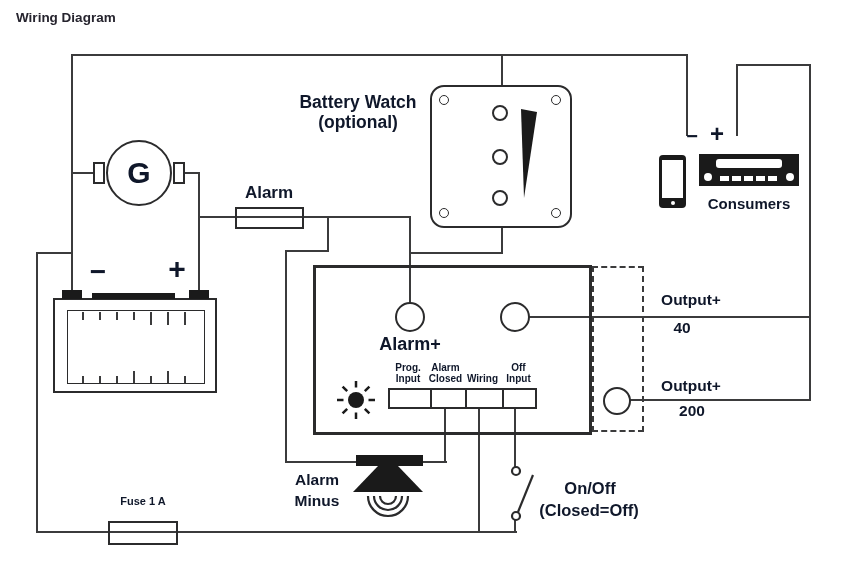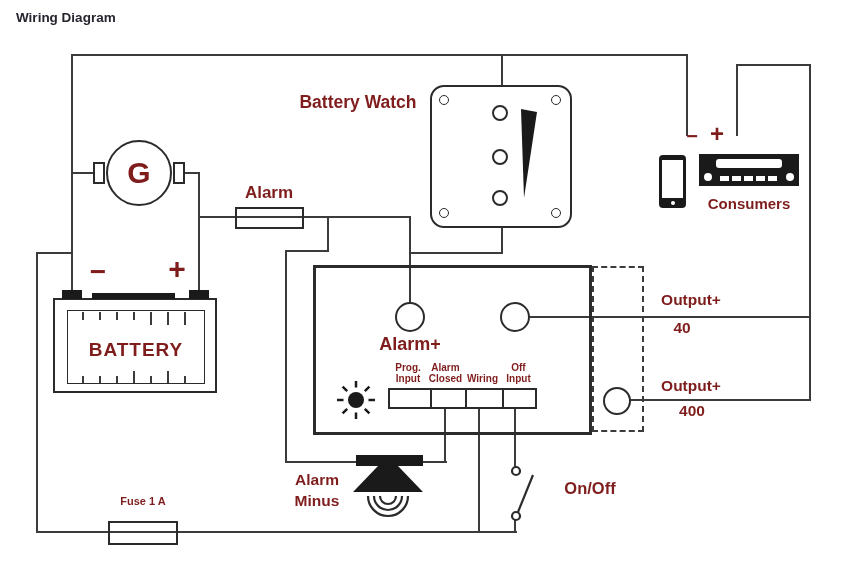--- a/index.html
+++ b/index.html
@@ -1,19 +1,19 @@
 <!DOCTYPE html>
 <html><head>
 <meta charset="utf-8">
 <style>
   html,body{margin:0;padding:0;background:#ffffff;}
   .canvas{position:relative;width:844px;height:562px;background:#ffffff;overflow:hidden;
           font-family:"Liberation Sans", sans-serif;}
   .w{position:absolute;background:#3b3b3c;}
-  .t{position:absolute;font-weight:bold;color:#7f1d1d;text-align:center;line-height:1;white-space:nowrap;}
+  .t{position:absolute;font-weight:bold;color:#0f172a;text-align:center;line-height:1;white-space:nowrap;}
   .box{position:absolute;box-sizing:border-box;}
   .circ{position:absolute;box-sizing:border-box;border:2.2px solid #2b2b2c;border-radius:50%;background:#fff;}
   .tick{position:absolute;width:2px;background:#3b3b3c;}
   .cell{box-sizing:border-box;height:100%;}
   .cell+.cell{border-left:2px solid #2b2b2c;}
   svg{position:absolute;overflow:visible;}
 </style>
 </head>
 <body>
 
@@ -56,20 +56,21 @@
 
   <div class="box" style="left:93px;top:162px;width:12px;height:22px;border:2px solid #2b2b2c;background:#fff;"></div>
   <div class="box" style="left:173px;top:162px;width:12px;height:22px;border:2px solid #2b2b2c;background:#fff;"></div>
   <div class="circ" style="left:106px;top:140px;width:66px;height:66px;border-width:2.5px;"></div>
   <div class="t" style="left:106px;top:158px;width:66px;font-size:30px;">G</div>
 
   <div class="t" style="left:233px;top:184px;width:72px;font-size:17px;">Alarm</div>
   <div class="box" style="left:235px;top:207px;width:69px;height:22px;border:2px solid #2b2b2c;"></div>
 
   <div class="t" style="left:283px;top:94px;width:150px;font-size:17.5px;">Battery Watch</div>
+  <div class="t" style="left:283px;top:114px;width:150px;font-size:17.5px;">(optional)</div>
   <div class="box" style="left:430px;top:85px;width:142px;height:143px;border:2.5px solid #2b2b2c;border-radius:14px;background:#fff;"></div>
   <div class="circ" style="left:439px;top:95px;width:10px;height:10px;border-width:1.8px;"></div>
   <div class="circ" style="left:551px;top:95px;width:10px;height:10px;border-width:1.8px;"></div>
   <div class="circ" style="left:439px;top:208px;width:10px;height:10px;border-width:1.8px;"></div>
   <div class="circ" style="left:551px;top:208px;width:10px;height:10px;border-width:1.8px;"></div>
   <div class="circ" style="left:492px;top:105px;width:16px;height:16px;"></div>
   <div class="circ" style="left:492px;top:149px;width:16px;height:16px;"></div>
   <div class="circ" style="left:492px;top:190px;width:16px;height:16px;"></div>
   <svg style="left:430px;top:85px;" width="142" height="143">
     <polygon points="91,24 107,27 94,113" fill="#1a1a1a"></polygon>
@@ -90,21 +91,20 @@
   <div class="tick" style="left:150px;top:312px;height:13px;"></div>
   <div class="tick" style="left:167px;top:312px;height:13px;"></div>
   <div class="tick" style="left:184px;top:312px;height:13px;"></div>
   <div class="tick" style="left:82px;top:376px;height:7px;"></div>
   <div class="tick" style="left:99px;top:376px;height:7px;"></div>
   <div class="tick" style="left:116px;top:376px;height:7px;"></div>
   <div class="tick" style="left:133px;top:371px;height:12px;"></div>
   <div class="tick" style="left:150px;top:376px;height:7px;"></div>
   <div class="tick" style="left:167px;top:371px;height:12px;"></div>
   <div class="tick" style="left:184px;top:376px;height:7px;"></div>
-  <div class="t" style="left:67px;top:340px;width:138px;font-size:19px;letter-spacing:1px;">BATTERY</div>
 
   <div class="circ" style="left:395px;top:302px;width:30px;height:30px;"></div>
   <div class="circ" style="left:500px;top:302px;width:30px;height:30px;"></div>
   <div class="circ" style="left:603px;top:387px;width:28px;height:28px;"></div>
   <div class="t" style="left:367px;top:335px;width:86px;font-size:18px;">Alarm+</div>
 
   <svg style="left:336px;top:380px;" width="40" height="40">
     <circle cx="20" cy="20" r="8" fill="#1a1a1a"></circle>
     <g stroke="#1a1a1a" stroke-width="2.5">
       <line x1="32.5" y1="20" x2="39" y2="20"></line>
@@ -129,21 +129,21 @@
   <div class="box" style="left:388px;top:388px;width:149px;height:21px;border:2px solid #2b2b2c;background:#fff;display:flex;">
     <div class="cell" style="width:40px;"></div>
     <div class="cell" style="width:35px;"></div>
     <div class="cell" style="width:37px;"></div>
     <div class="cell" style="flex:1;"></div>
   </div>
 
   <div class="t" style="left:654px;top:292px;width:74px;font-size:15.5px;">Output+</div>
   <div class="t" style="left:658px;top:320px;width:48px;font-size:15.5px;">40</div>
   <div class="t" style="left:654px;top:378px;width:74px;font-size:15.5px;">Output+</div>
-  <div class="t" style="left:668px;top:403px;width:48px;font-size:15.5px;">400</div>
+  <div class="t" style="left:668px;top:403px;width:48px;font-size:15.5px;">200</div>
 
   <div class="t" style="left:683px;top:126px;width:18px;font-size:20px;">−</div>
   <div class="t" style="left:705px;top:122px;width:24px;font-size:24px;">+</div>
   <div class="box" style="left:659px;top:155px;width:27px;height:53px;background:#1a1a1a;border-radius:4px;">
     <div style="position:absolute;left:3px;top:5px;width:21px;height:38px;background:#fff;"></div>
     <div style="position:absolute;left:11.5px;top:46px;width:4px;height:4px;background:#fff;border-radius:50%;"></div>
   </div>
   <div class="box" style="left:699px;top:154px;width:100px;height:32px;background:#1a1a1a;">
     <div style="position:absolute;left:17px;top:5px;width:66px;height:9px;background:#fff;border-radius:3px;"></div>
     <div style="position:absolute;left:5px;top:19px;width:8px;height:8px;background:#fff;border-radius:50%;"></div>
@@ -167,17 +167,18 @@
   </svg>
   <div class="t" style="left:282px;top:472px;width:70px;font-size:15.5px;">Alarm</div>
   <div class="t" style="left:282px;top:493px;width:70px;font-size:15.5px;">Minus</div>
 
   <svg style="left:500px;top:460px;" width="50" height="62">
     <line x1="33" y1="15" x2="18" y2="52" stroke="#2b2b2c" stroke-width="2.2"></line>
     <circle cx="16" cy="11" r="4" stroke="#2b2b2c" stroke-width="2.2" fill="#fff"></circle>
     <circle cx="16" cy="56" r="4" stroke="#2b2b2c" stroke-width="2.2" fill="#fff"></circle>
   </svg>
   <div class="t" style="left:542px;top:480px;width:96px;font-size:16.5px;">On/Off</div>
+  <div class="t" style="left:525px;top:502px;width:128px;font-size:16.5px;">(Closed=Off)</div>
 
   <div class="t" style="left:98px;top:496px;width:90px;font-size:11px;">Fuse 1 A</div>
   <div class="box" style="left:108px;top:521px;width:70px;height:24px;border:2px solid #2b2b2c;"></div>
 
 </div>
 
 </body></html>

